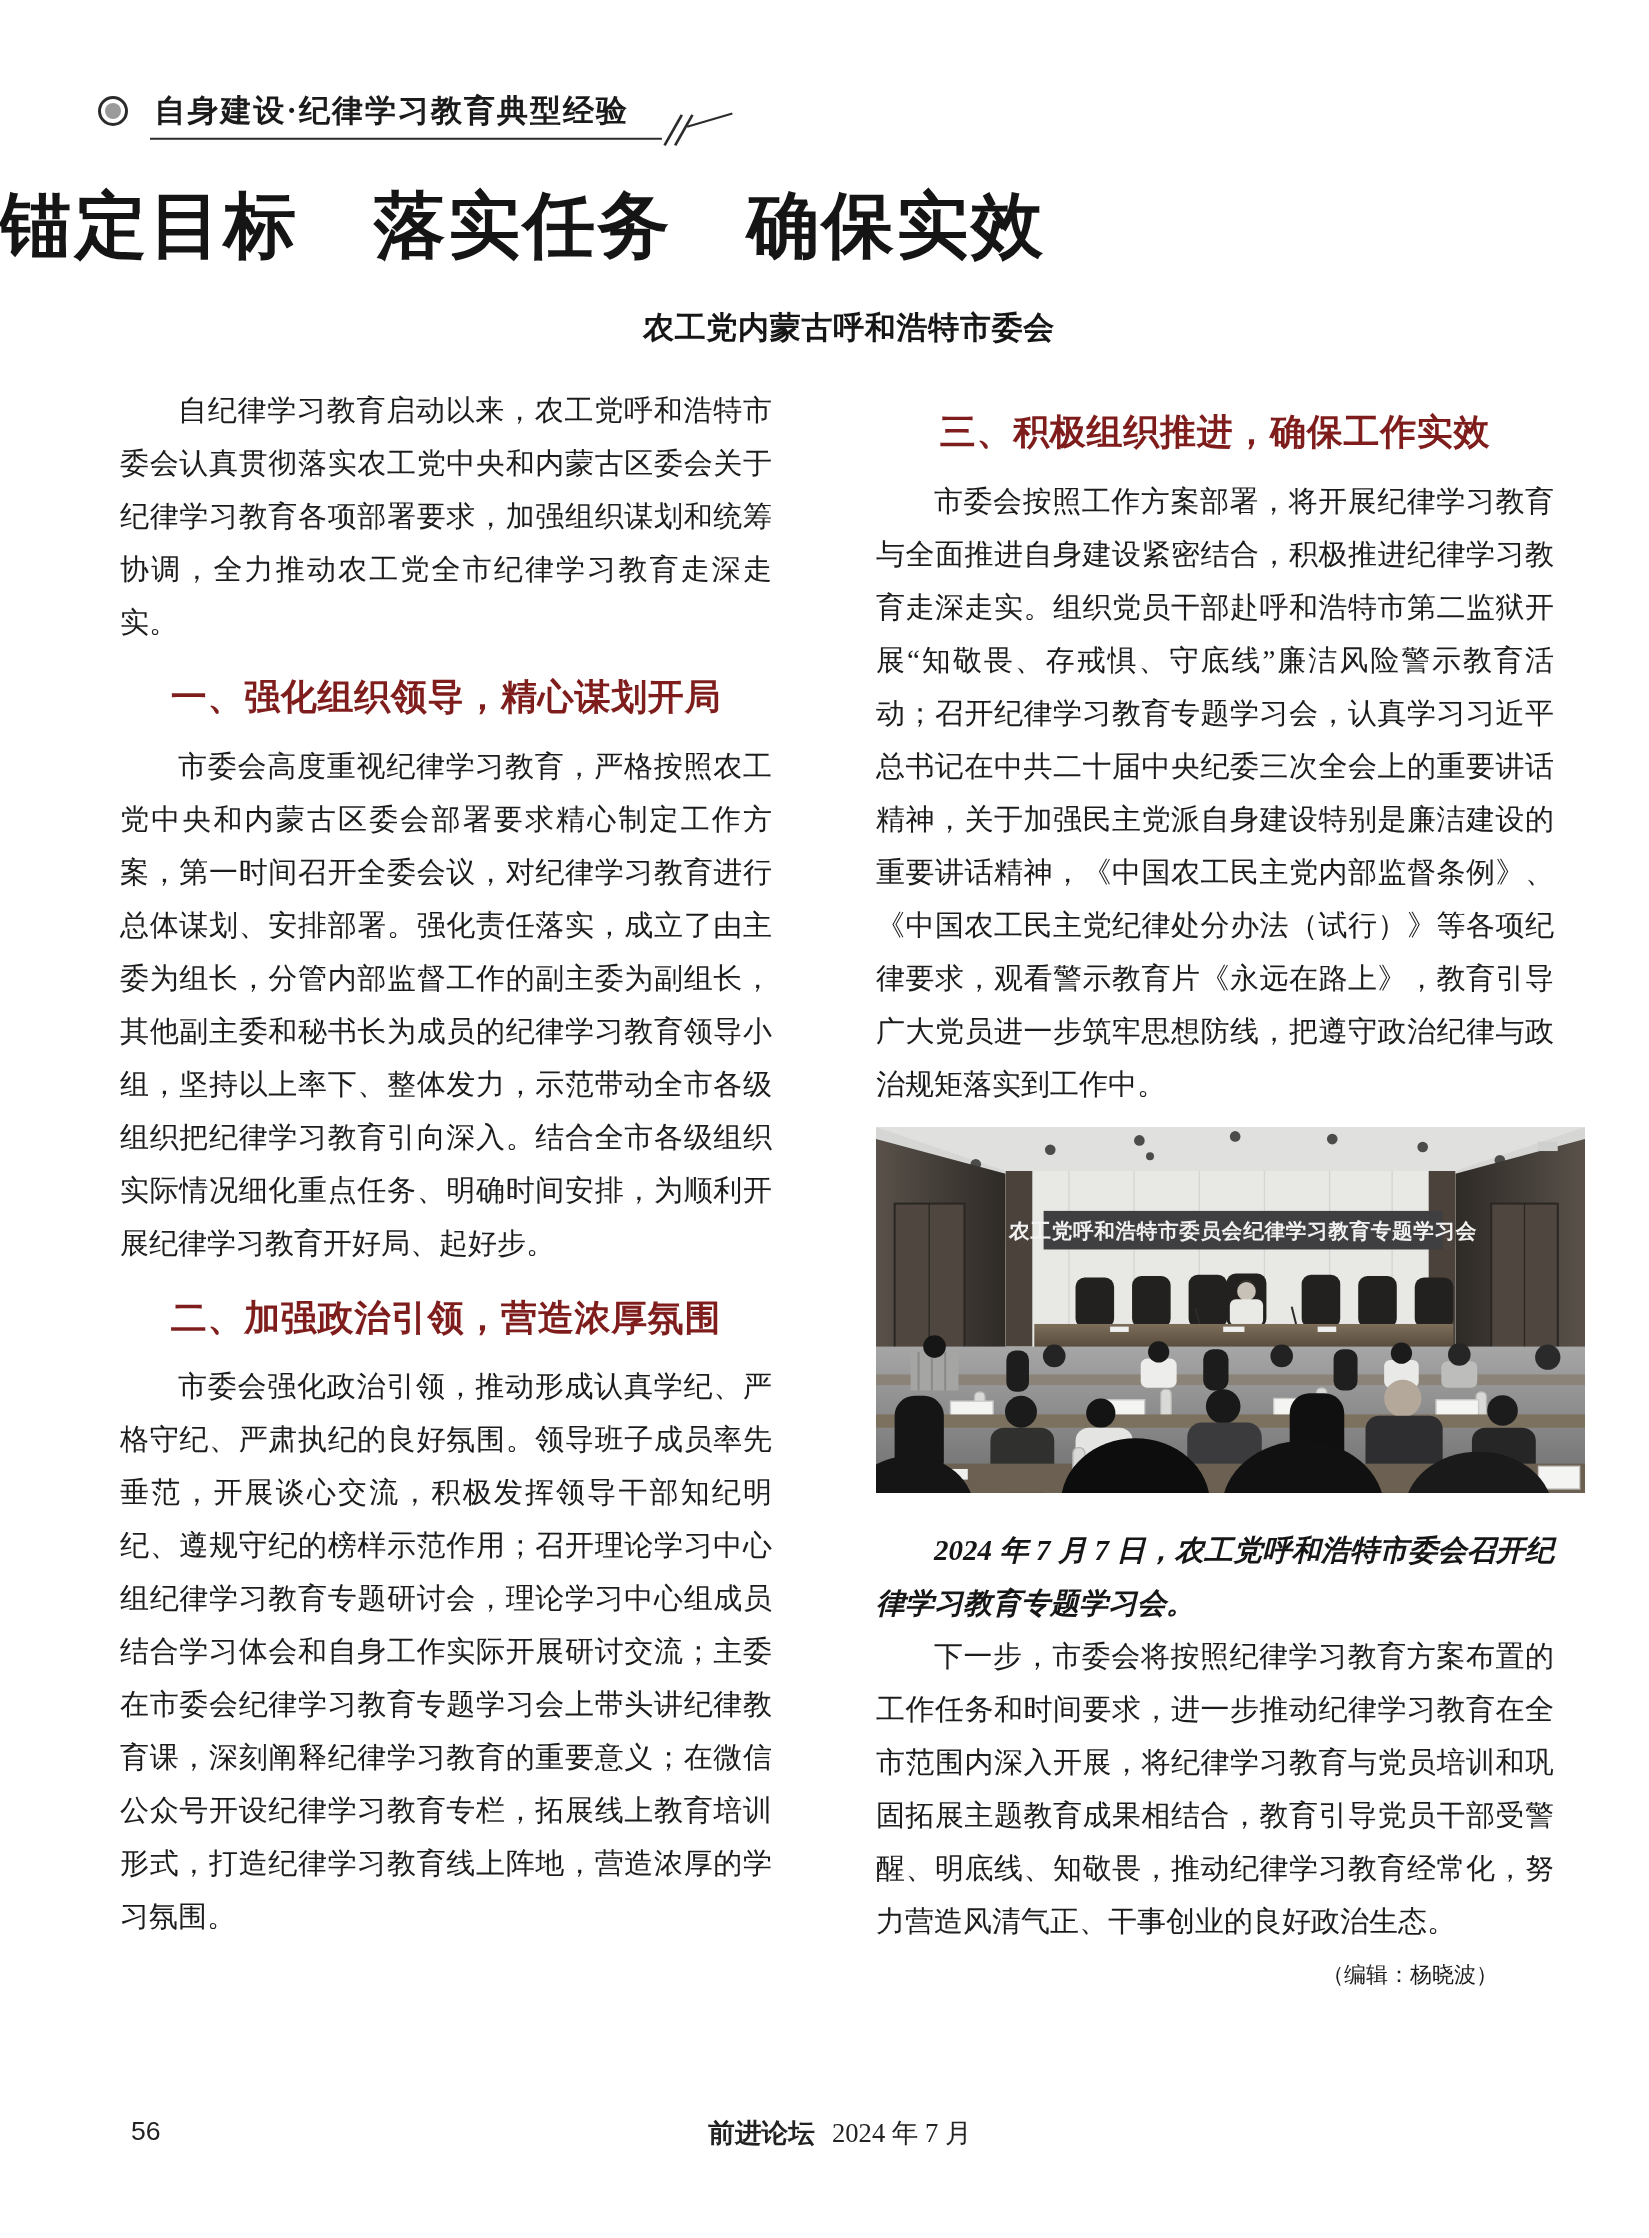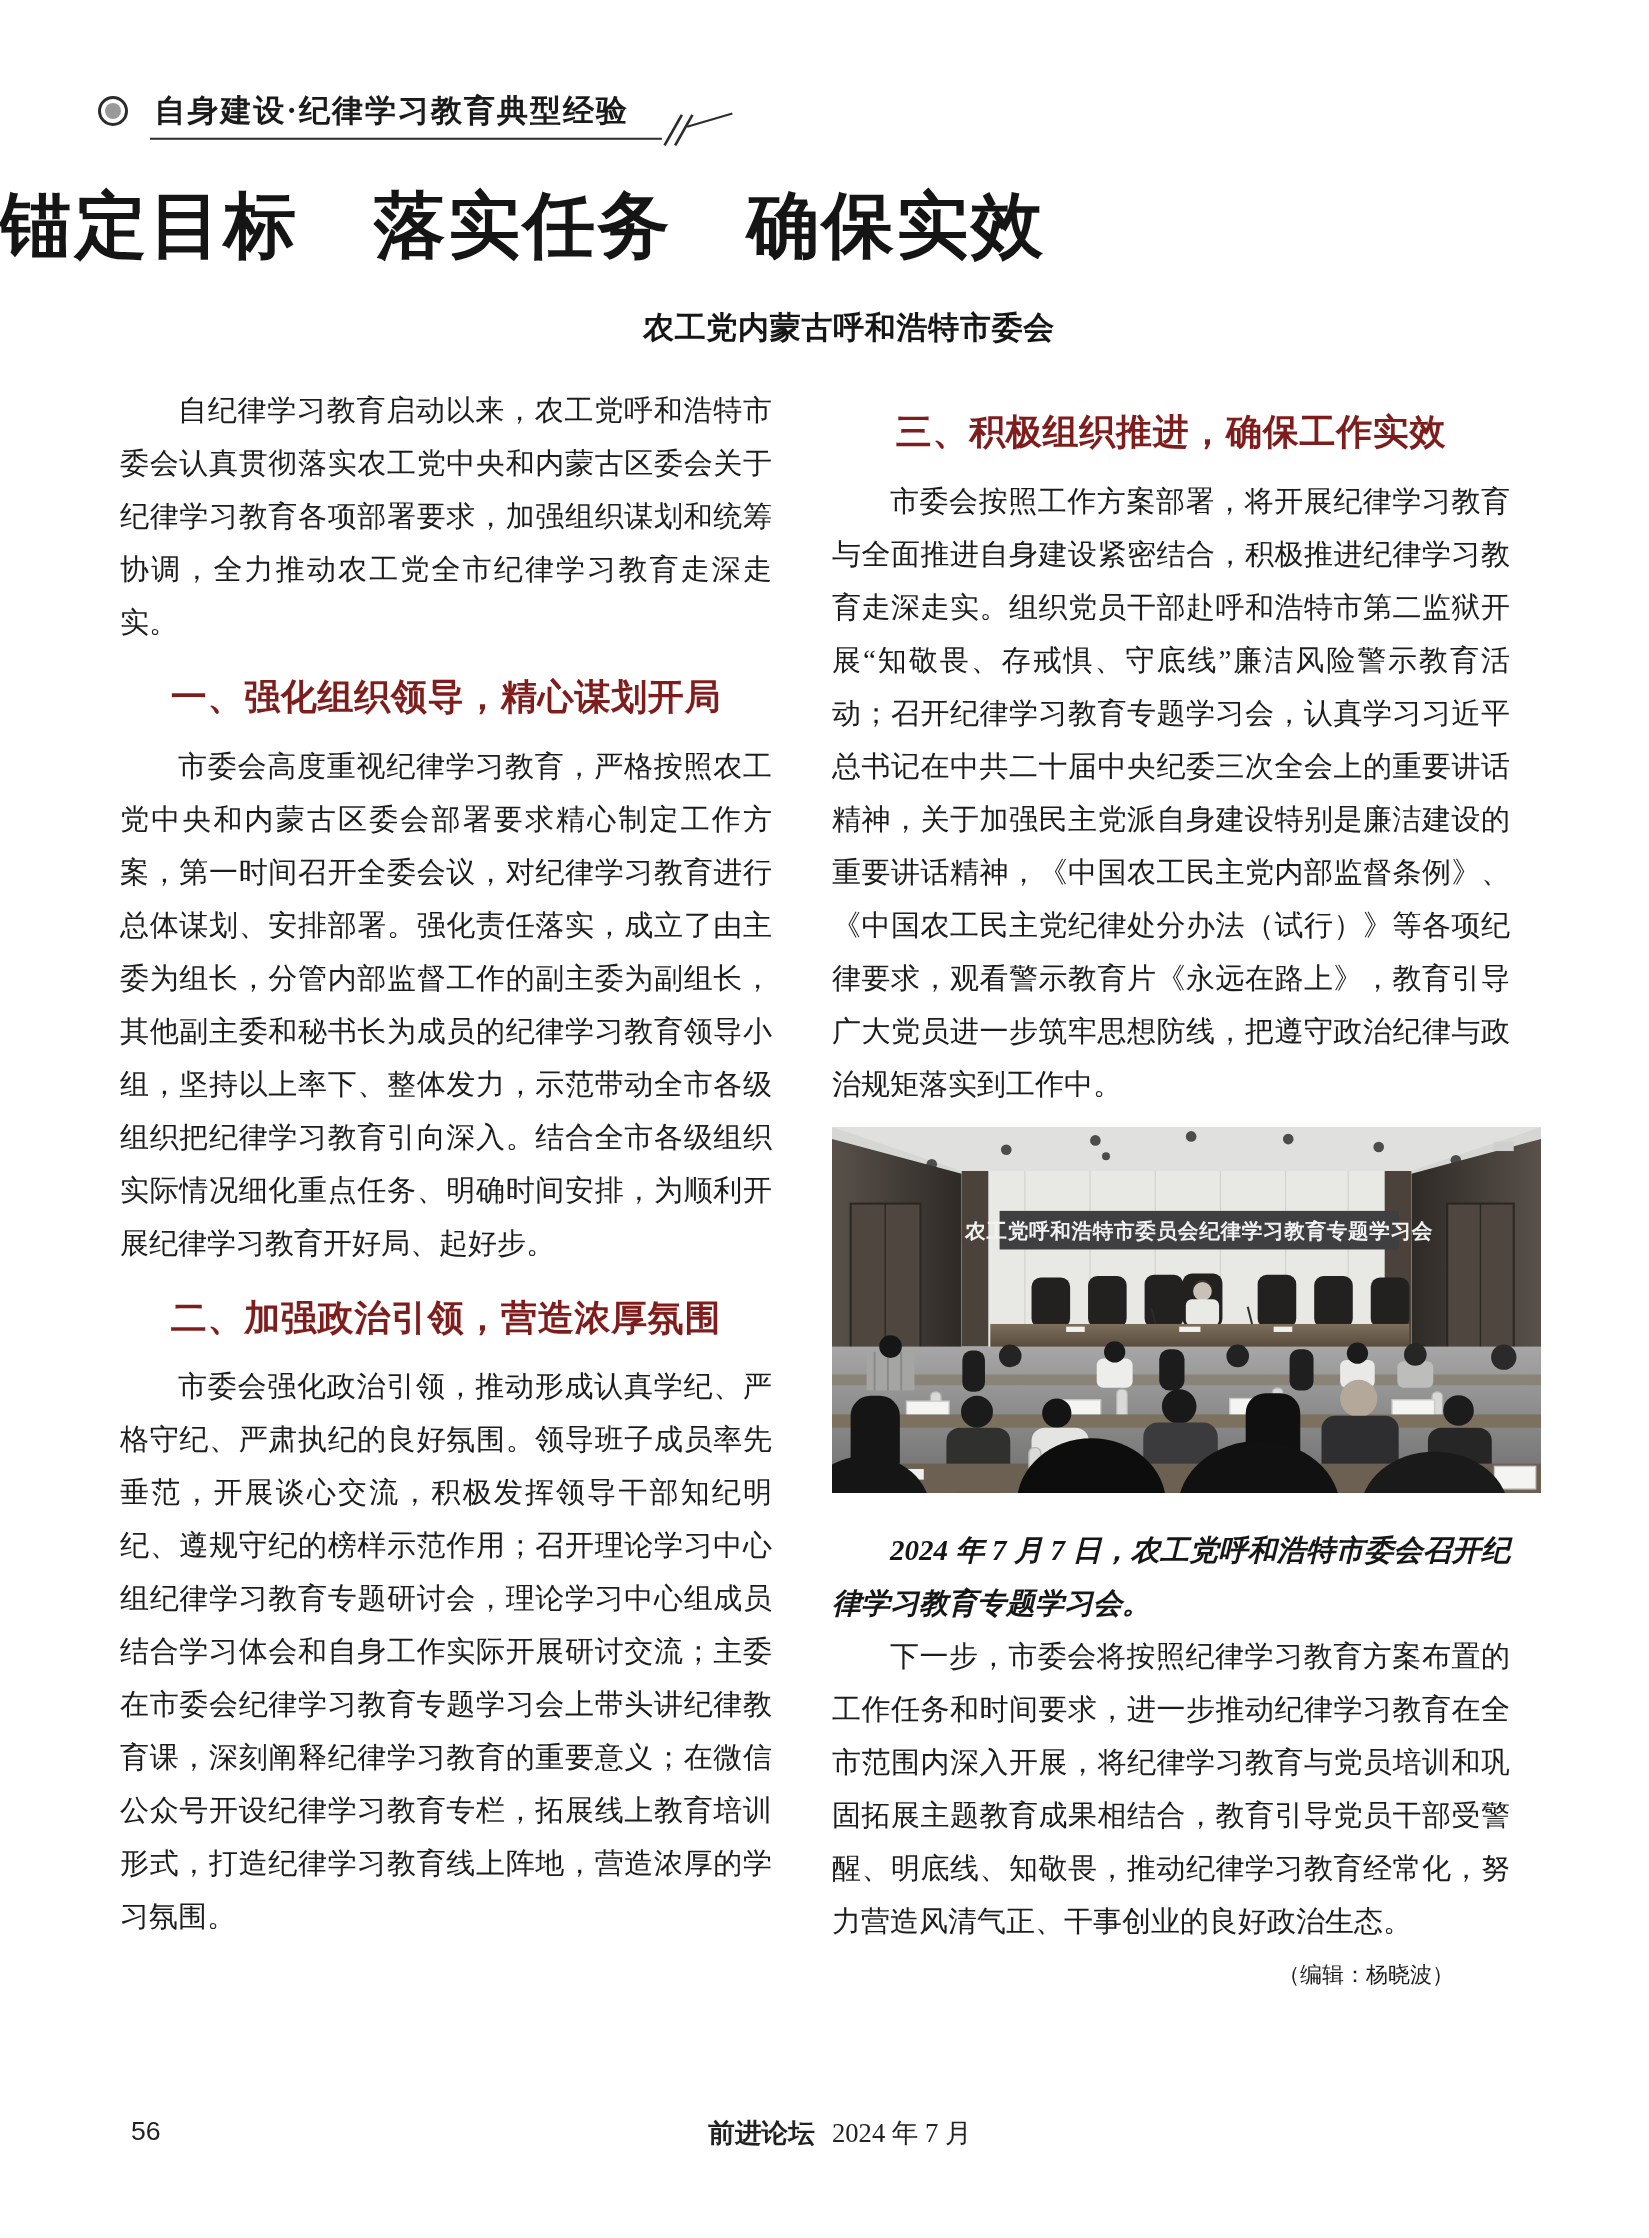--- a/index.html
+++ b/index.html
@@ -23,21 +23,21 @@
     position:absolute;top:178px;left:0;width:100%;margin:0;text-align:left;
     font-family:"Liberation Sans","DejaVu Sans",sans-serif;
     font-weight:900;font-size:72px;letter-spacing:2.7px;color:#151515;
   }
   .byline{
     position:absolute;top:307px;left:0;width:100%;text-align:center;
     font-family:"Liberation Sans","DejaVu Sans",sans-serif;
     font-weight:700;font-size:31px;letter-spacing:0.7px;color:#161616;
   }
   
-  .columns{position:absolute;top:384px;left:120px;width:1418px;display:flex;gap:60px;}
+  .columns{position:absolute;top:384px;left:120px;width:1418px;display:flex;gap:104px;}
   .col-left{width:652px;flex:0 0 auto;}
   .col-right{width:678px;flex:0 0 auto;}
   .body-p{
     margin:0;font-size:29px;line-height:53px;text-align:justify;text-justify:inter-ideograph;
     text-indent:2em;color:#1c1c1c;
   }
   .sec-h{
     margin:24px 0 18.6px;font-size:36px;line-height:48px;font-weight:700;text-align:center;
     font-family:"Liberation Sans","DejaVu Sans",sans-serif;letter-spacing:0.7px;color:#7f1d1d;
   }

